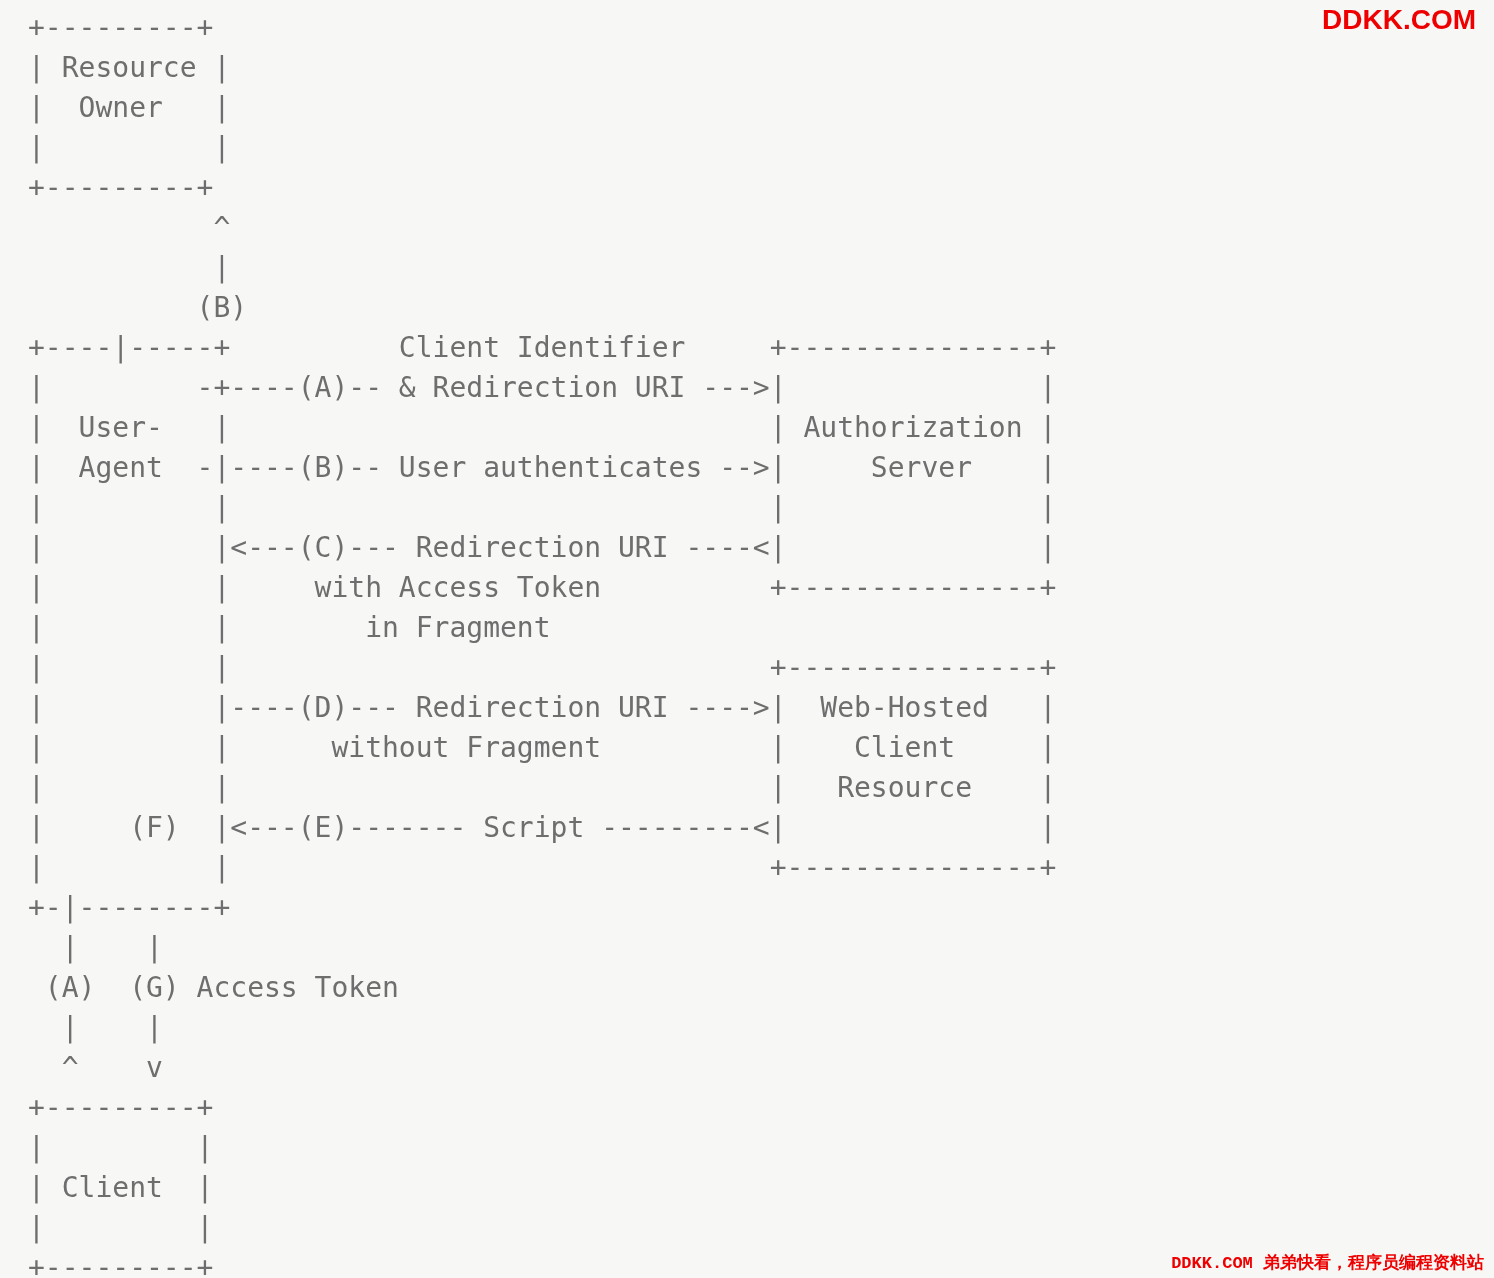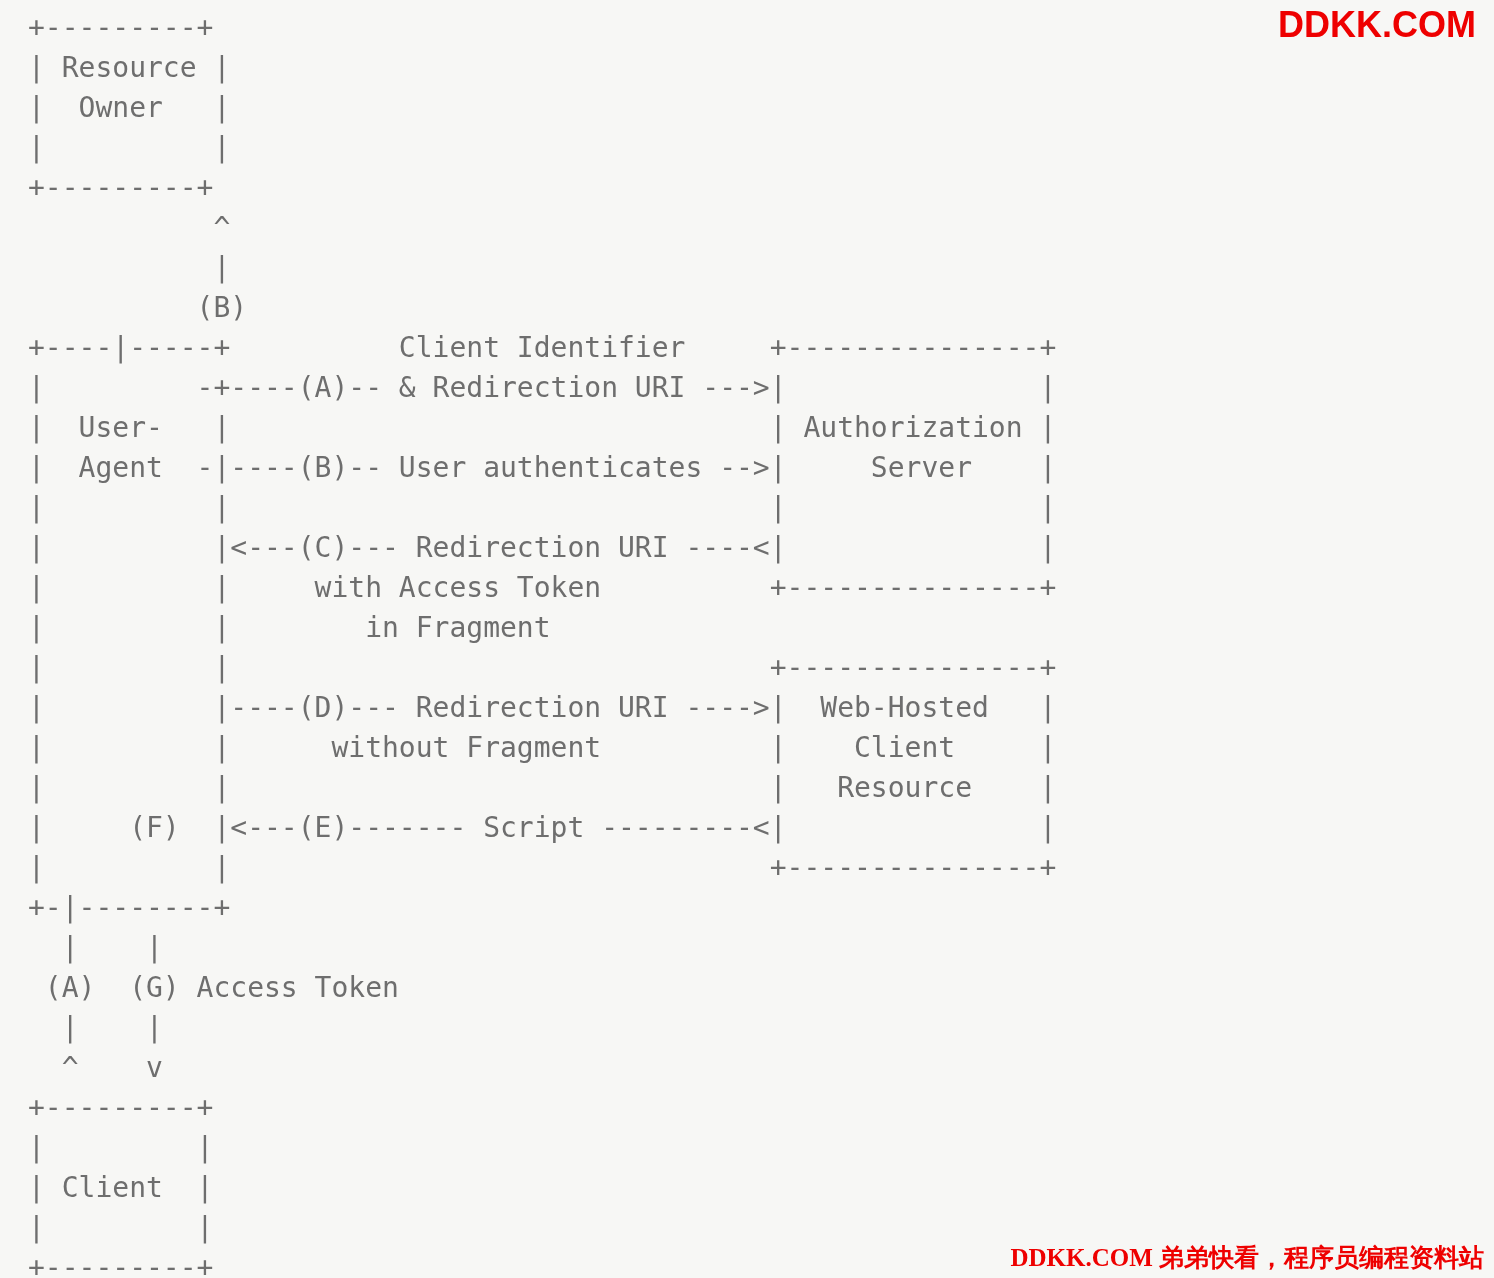--- a/index.html
+++ b/index.html
@@ -24,32 +24,32 @@
     line-height: 40px;
     letter-spacing: 0px;
     color: #6e6e6e;
     white-space: pre;
   }
   .watermark-top {
     position: absolute;
     right: 18px;
     top: 4px;
     font-family: "Liberation Sans", sans-serif;
-    font-size: 36px;
+    font-size: 28px;
     font-weight: bold;
     color: #ee0000;
     letter-spacing: 0px;
     white-space: nowrap;
   }
   .watermark-bottom {
     position: absolute;
     right: 10px;
     bottom: 4px;
-    font-family: Liberation Serif, serif;
-    font-size: 25px;
+    font-family: Liberation Mono, monospace;
+    font-size: 17px;
     font-weight: bold;
     color: #ee0000;
     letter-spacing: 0px;
     white-space: nowrap;
   }
 </style>
 </head>
 <body>
 
 <pre class="ascii-art">+---------+

